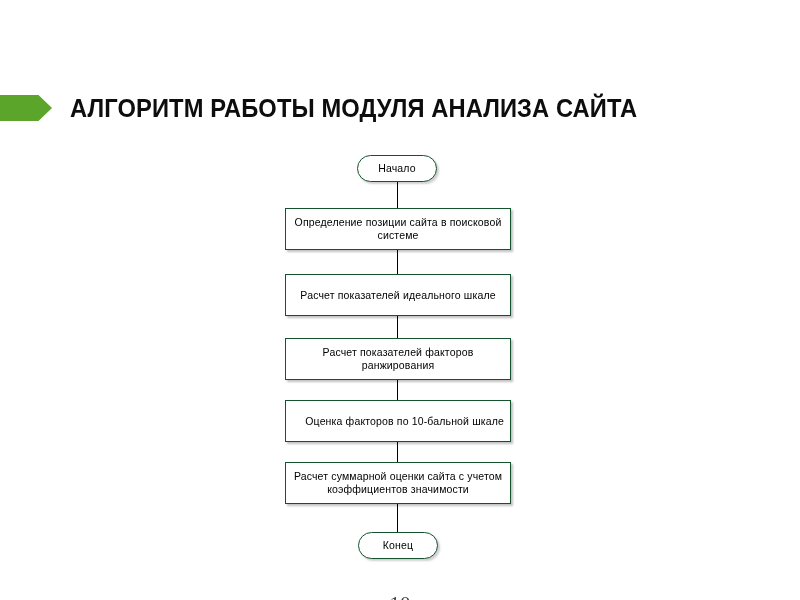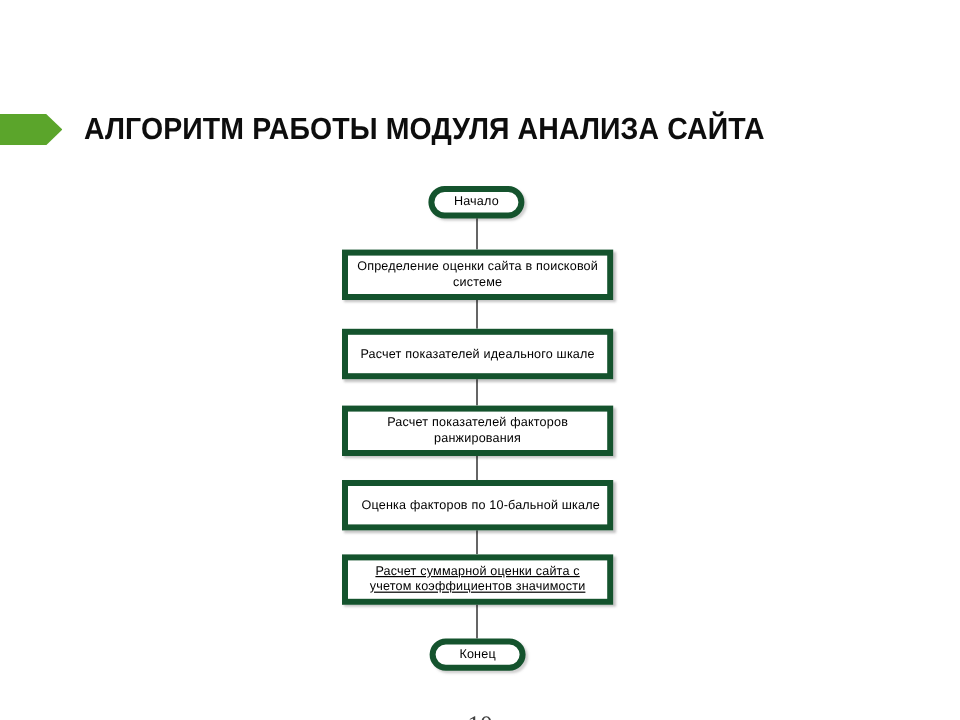--- a/index.html
+++ b/index.html
@@ -75,21 +75,21 @@
     left: 0;
     top: 0;
     width: 800px;
     height: 600px;
   }
 
   .node {
     position: absolute;
     box-sizing: border-box;
     background: #ffffff;
-    border: 5px solid #14532d;
+    border: 1px solid #14532d;
     color: #000000;
     font-size: 10.5px;
     line-height: 13px;
     text-align: center;
     display: flex;
     align-items: center;
     justify-content: center;
     padding: 0 6px;
     box-shadow: 2px 2px 2px rgba(120,120,120,0.45);
   }
@@ -147,21 +147,21 @@
 
   <div class="flow">
 
     <div class="node terminal" style="left:357px; top:115px; width:80px; height:27px;">
       <span class="node-label">Начало</span>
     </div>
 
     <div class="connector" style="left:397px; top:142px; height:26px;"></div>
 
     <div class="node" style="left:285px; top:168px; width:226px; height:42px;">
-      <span class="node-label">Определение оценки сайта в поисковой системе</span>
+      <span class="node-label">Определение позиции сайта в поисковой системе</span>
     </div>
 
     <div class="connector" style="left:397px; top:210px; height:24px;"></div>
 
     <div class="node" style="left:285px; top:234px; width:226px; height:42px;">
       <span class="node-label">Расчет показателей идеального шкале</span>
     </div>
 
     <div class="connector" style="left:397px; top:276px; height:22px;"></div>
 
@@ -170,21 +170,21 @@
     </div>
 
     <div class="connector" style="left:397px; top:340px; height:20px;"></div>
 
     <div class="node" style="left:285px; top:360px; width:226px; height:42px;text-align:right;">
       <span class="node-label">Оценка факторов по 10-бальной шкале</span>
     </div>
 
     <div class="connector" style="left:397px; top:402px; height:20px;"></div>
 
-    <div class="node" style="left:285px; top:422px; width:226px; height:42px;text-decoration:underline;">
+    <div class="node" style="left:285px; top:422px; width:226px; height:42px;">
       <span class="node-label">Расчет суммарной оценки сайта с учетом коэффициентов значимости</span>
     </div>
 
     <div class="connector" style="left:397px; top:464px; height:28px;"></div>
 
     <div class="node terminal" style="left:358px; top:492px; width:80px; height:27px;">
       <span class="node-label">Конец</span>
     </div>
 
   </div>

